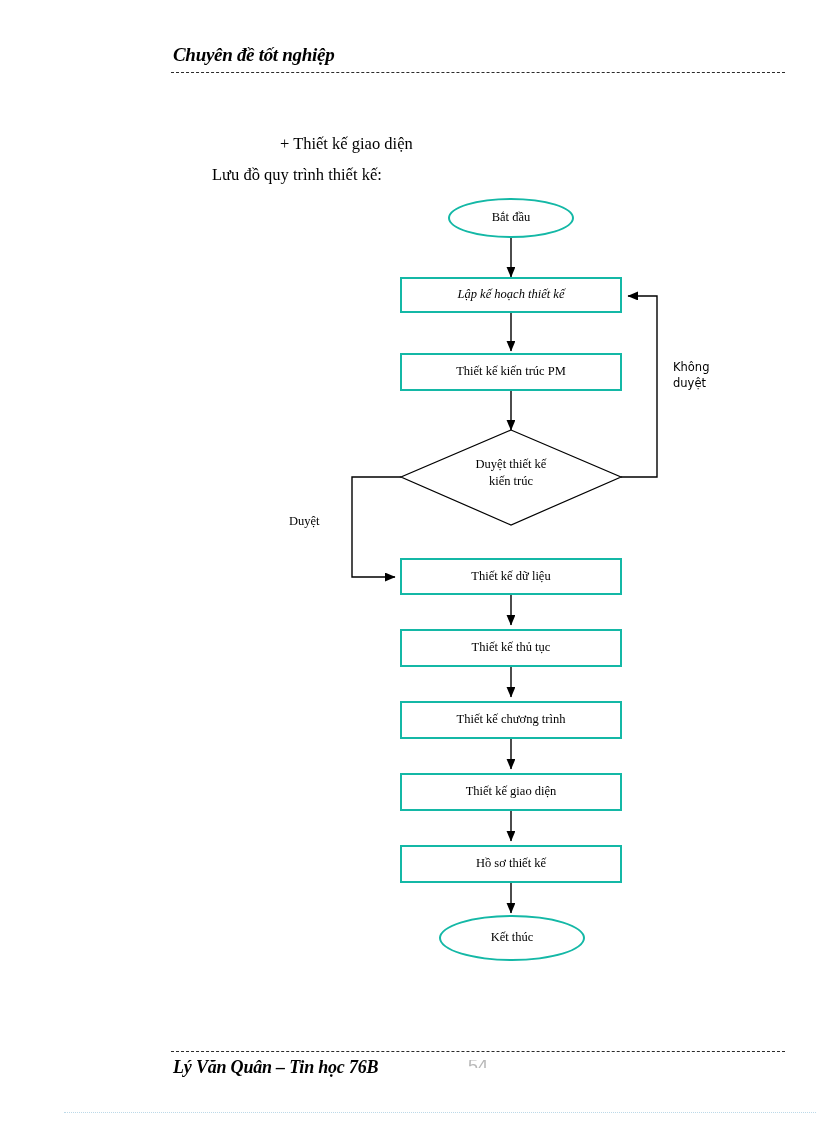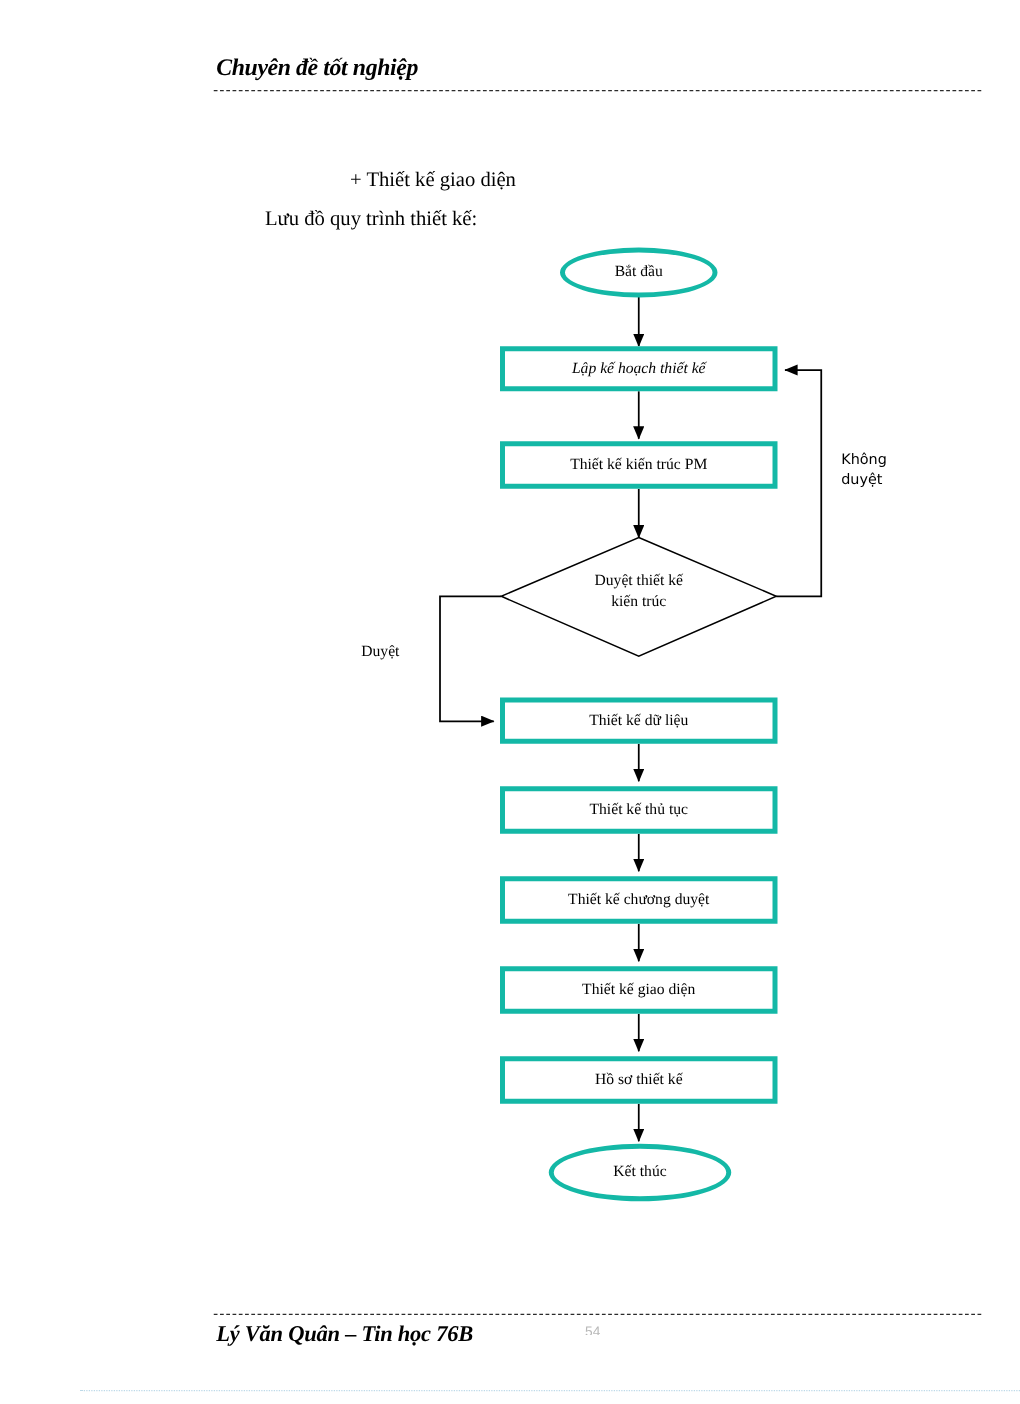--- a/index.html
+++ b/index.html
@@ -50,21 +50,21 @@
   }
   .line-interface  { left: 240px; top: 134px; }
   .line-flowchart  { left: 172px; top: 165px; }
 
   
   .flow { position: absolute; left: 0; top: 0; width: 816px; height: 1123px; }
 
   .node {
     position: absolute;
     box-sizing: border-box;
-    border: 4px solid #14b8a6;
+    border: 2px solid #14b8a6;
     background: #ffffff;
     display: flex;
     align-items: center;
     justify-content: center;
     text-align: center;
     font-family: "Liberation Serif", serif;
     font-size: 12.5px;
     line-height: 1.25;
   }
   .node-process { }
@@ -116,21 +116,21 @@
     font-style: italic;
     font-size: 18px;
     letter-spacing: -0.2px;
     white-space: nowrap;
   }
   .footer-pagenum {
     position: absolute;
     left: 428px;
     top: 1060px;
     font-family: Liberation Sans, sans-serif;
-    font-size: 11px;
+    font-size: 18px;
     color: #b8b8b8;
     overflow: hidden;
     height: 8px;
     line-height: 13px;
   }
   .scan-artifact {
     position: absolute;
     left: 24px;
     top: 1112px;
     width: 768px;
@@ -191,21 +191,21 @@
     <div class="decision-label" style="top:26px; left:0; width:220px;">
       <span>Duyệt thiết kế</span><br>
       <span>kiến trúc</span>
     </div>
   </div>
 
   <div class="node node-process" style="left:360px; top:558px; width:222px; height:37px;">Thiết kế dữ liệu</div>
 
   <div class="node node-process" style="left:360px; top:629px; width:222px; height:38px;">Thiết kế thủ tục</div>
 
-  <div class="node node-process" style="left:360px; top:701px; width:222px; height:38px;">Thiết kế chương duyệt</div>
+  <div class="node node-process" style="left:360px; top:701px; width:222px; height:38px;">Thiết kế chương trình</div>
 
   <div class="node node-process" style="left:360px; top:773px; width:222px; height:38px;">Thiết kế giao diện</div>
 
   <div class="node node-process" style="left:360px; top:845px; width:222px; height:38px;">Hồ sơ thiết kế</div>
 
   <div class="node node-terminator" style="left:399px; top:915px; width:146px; height:46px;">Kết thúc</div>
 
   <div class="edge-label serif" style="left:249px; top:513px;">Duyệt</div>
 
   <div class="edge-label sans" style="left:633px; top:359px;">

